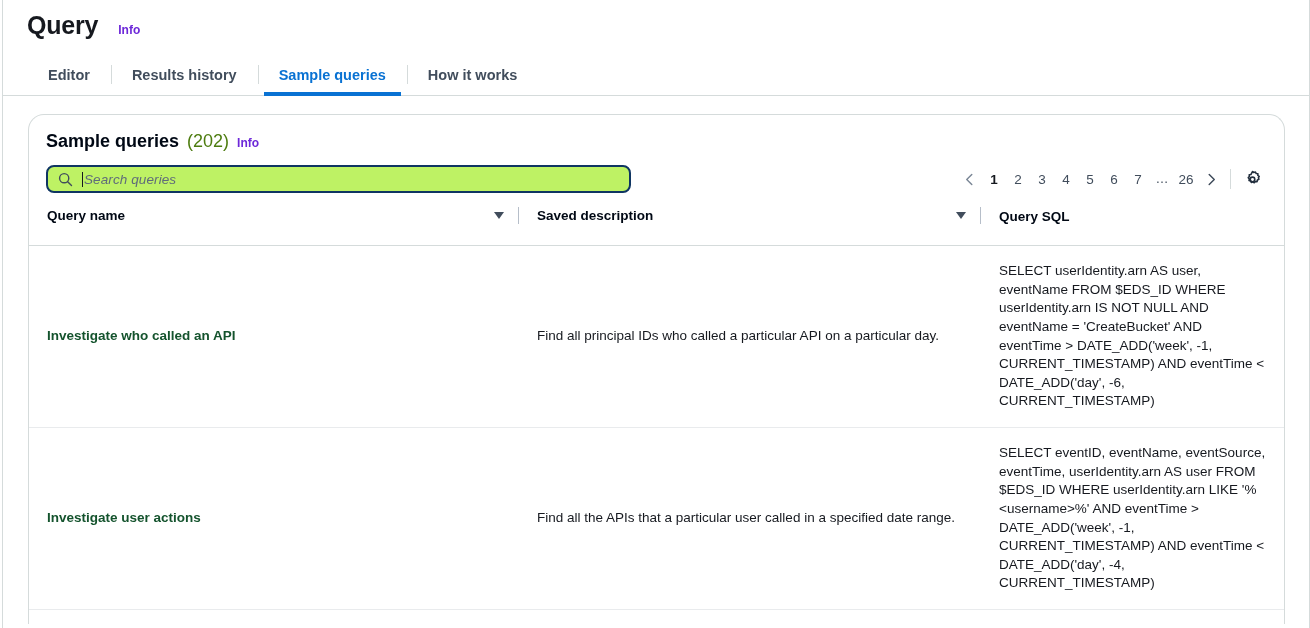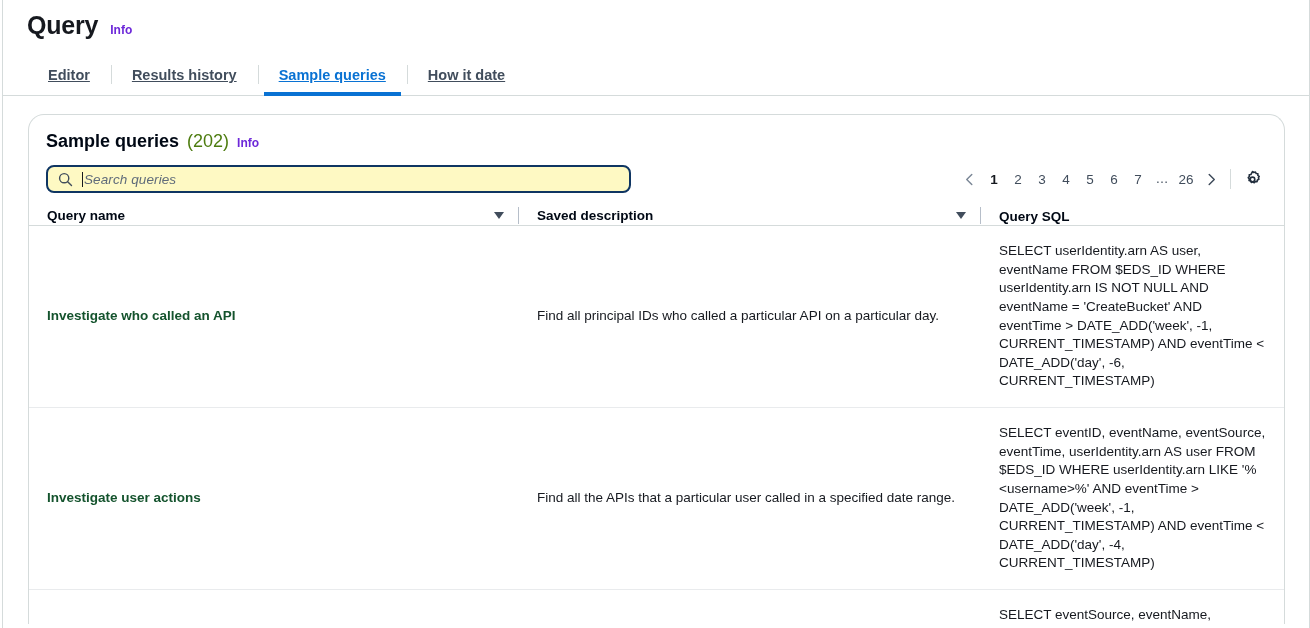--- a/index.html
+++ b/index.html
@@ -19,21 +19,21 @@
     left: 2px; top: 0; right: 0; bottom: 0;
     border-left: 1px solid #d5dbdb;
     border-right: 1px solid #d5dbdb;
   }
 
   
   .page-header {
     padding: 11px 0 0 24px;
     display: flex;
     align-items: baseline;
-    gap: 12px;
+    gap: 20px;
   }
   .page-title {
     font-size: 25px;
     font-weight: bold;
     letter-spacing: -0.2px;
     color: #16191f;
   }
   .info-link {
     font-size: 12px;
     font-weight: bold;
@@ -51,21 +51,20 @@
     position: relative;
   }
   .tab {
     position: relative;
     padding: 13px 21px 12px 21px;
     font-size: 14.5px;
     font-weight: bold;
     color: #414d5c;
     cursor: pointer;
     white-space: nowrap;
-    text-decoration: underline;
   }
   .tab + .tab::before {
     content: "";
     position: absolute;
     left: 0; top: 11px; bottom: 11px;
     width: 1px;
     background: #d5dbdb;
   }
   .tab.active { color: #0972d3; }
   .tab.active::after {
@@ -116,21 +115,21 @@
   }
   .search-box {
     position: relative;
     width: 585px;
     height: 28px;
     border: 2px solid #0f3562;
     border-radius: 8px;
     display: flex;
     align-items: center;
     padding: 0 10px;
-    background: #fef9c3;
+    background: #bef264;
   }
   .search-icon { flex: 0 0 auto; display: flex; align-items: center; }
   .search-caret {
     width: 1px;
     height: 15px;
     background: #16191f;
     margin-left: 9px;
     margin-right: 1px;
   }
   .search-placeholder {
@@ -182,21 +181,21 @@
     width: 100%;
     border-collapse: collapse;
     table-layout: fixed;
     margin-top: 14px;
   }
   table.qtable th {
     text-align: right;
     font-size: 13.5px;
     font-weight: bold;
     color: #000814;
-    padding: 0 0 1px 0;
+    padding: 0 0 21px 0;
     border-bottom: 1px solid #d5dbdb;
     vertical-align: bottom;
   }
   .th-inner {
     display: flex;
     align-items: center;
     justify-content: space-between;
     padding-left: 18px;
     padding-right: 0px;
   }
@@ -250,21 +249,21 @@
 
   <div class="page-header">
     <span class="page-title">Query</span>
     <span class="info-link">Info</span>
   </div>
 
   <div class="tabs">
     <div class="tab">Editor</div>
     <div class="tab">Results history</div>
     <div class="tab active">Sample queries</div>
-    <div class="tab">How it date</div>
+    <div class="tab">How it works</div>
   </div>
 
   <div class="card">
     <div class="card-head">
       <div class="card-title-row">
         <span class="card-title">Sample queries</span>
         <span class="card-count">(202)</span>
         <span class="info-link">Info</span>
       </div>
 

